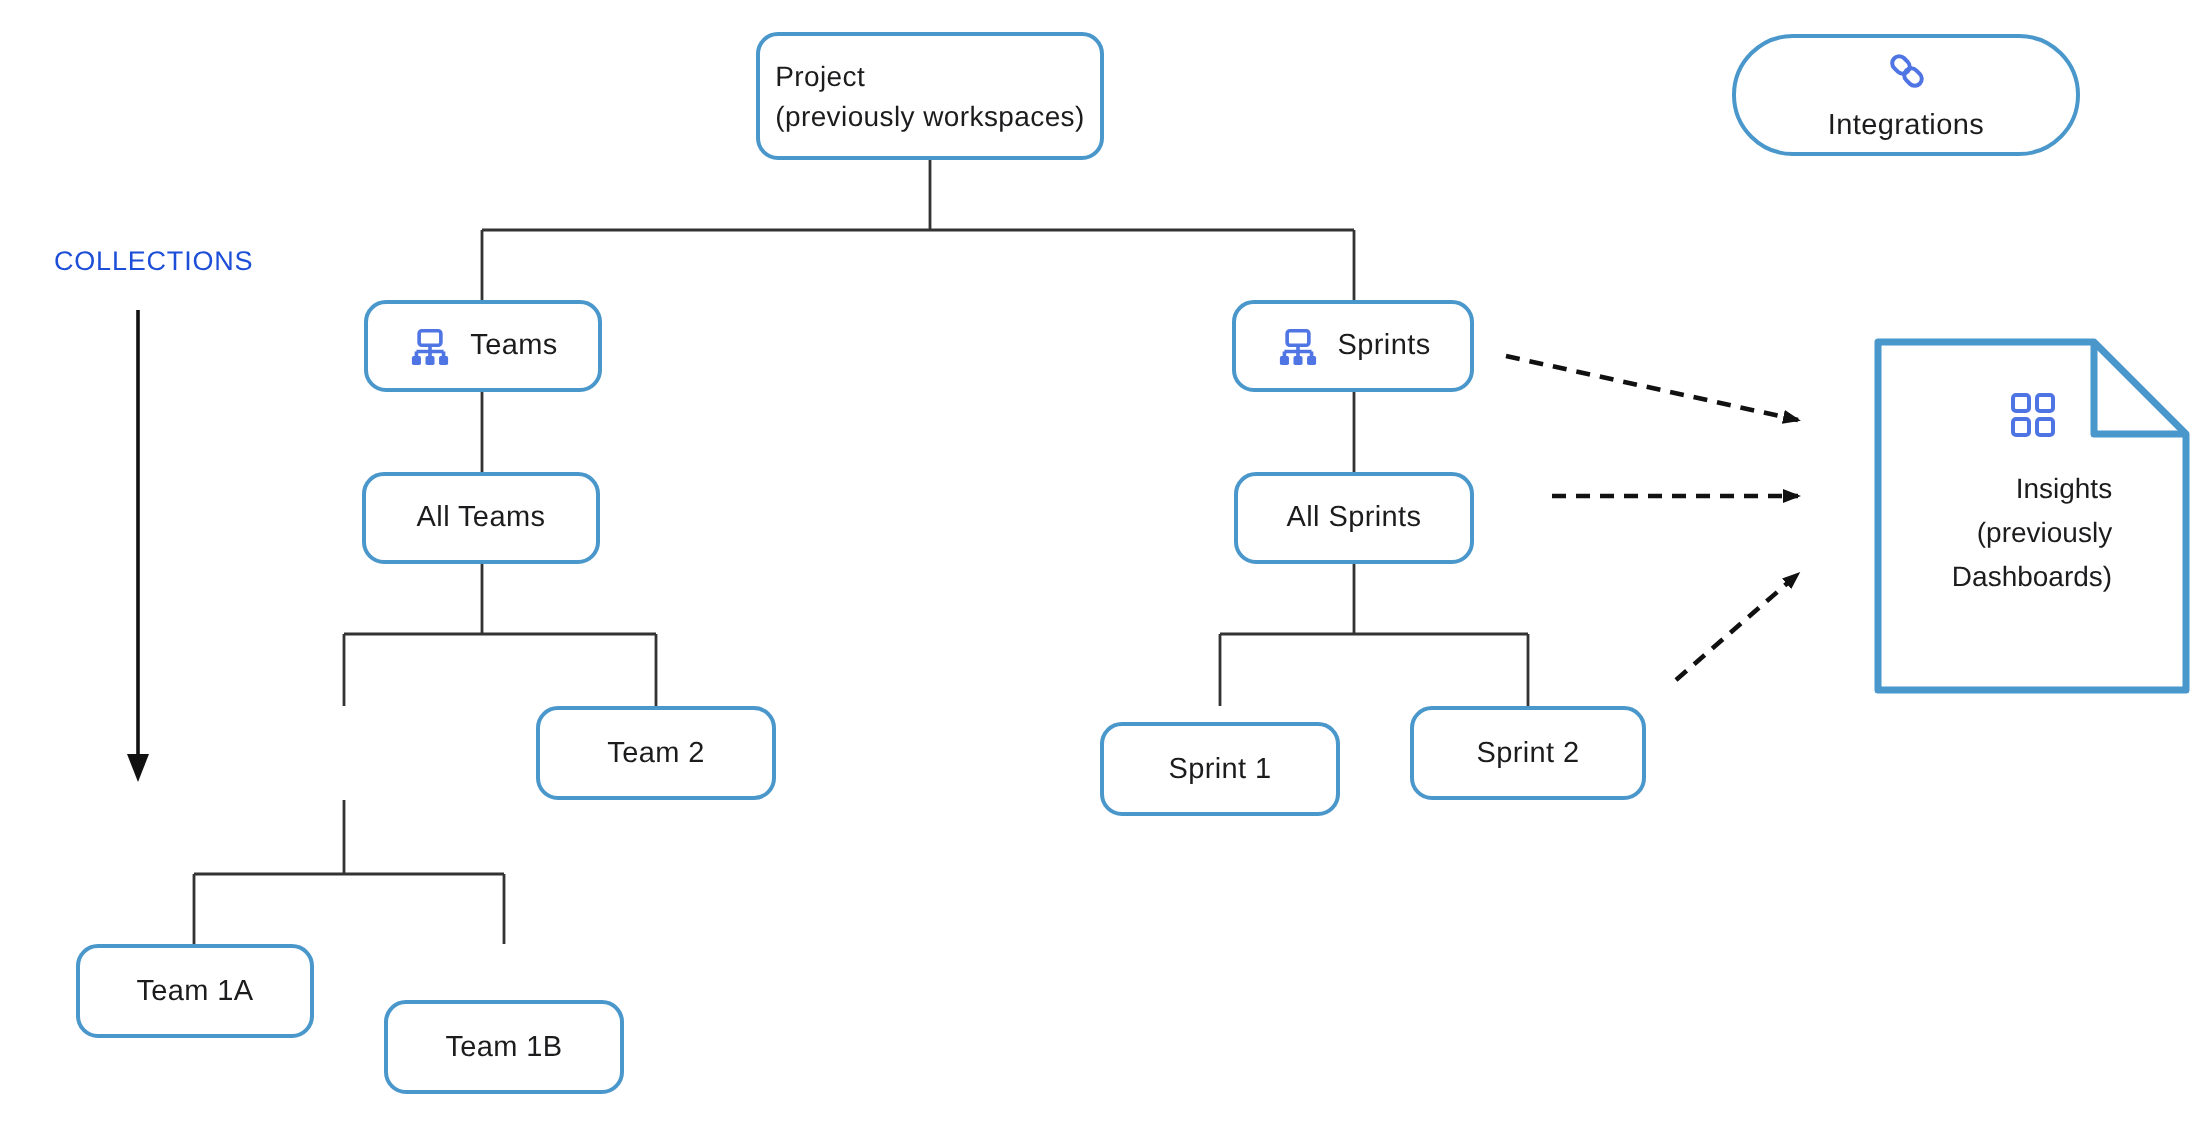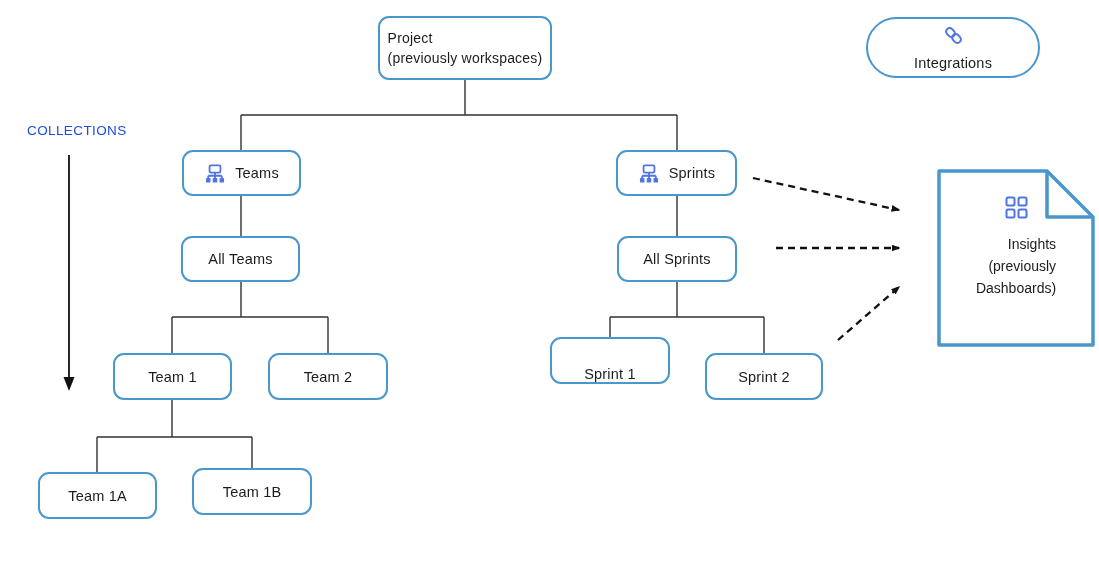--- a/index.html
+++ b/index.html
@@ -133,37 +133,34 @@
     <span>Sprints</span>
   </div>
 
   <div class="node" style="left:181px; top:236px; width:119px; height:46px;">
     <span>All Teams</span>
   </div>
   <div class="node" style="left:617px; top:236px; width:120px; height:46px;">
     <span>All Sprints</span>
   </div>
 
-  <div class="node" style="left:113px; top:353px; width:119px; height:47px;">
-    <span>Team 1</span>
-  </div>
   <div class="node" style="left:268px; top:353px; width:120px; height:47px;">
     <span>Team 2</span>
   </div>
-  <div class="node" style="left:550px; top:337px; width:120px; height:47px;align-items:flex-end;">
+  <div class="node" style="left:550px; top:361px; width:120px; height:47px;">
     <span>Sprint 1</span>
   </div>
   <div class="node" style="left:705px; top:353px; width:118px; height:47px;">
     <span>Sprint 2</span>
   </div>
 
   <div class="node" style="left:38px; top:472px; width:119px; height:47px;">
     <span>Team 1A</span>
   </div>
-  <div class="node" style="left:192px; top:468px; width:120px; height:47px;text-align:right;">
+  <div class="node" style="left:192px; top:500px; width:120px; height:47px;text-align:right;">
     <span>Team 1B</span>
   </div>
 
   <div class="doc">
     <svg class="shape" width="158" height="178" viewBox="0 0 158 178">
       <path d="M110,2 L2,2 L2,176 L156,176 L156,48 Z" fill="#ffffff" stroke="#4a97cb" stroke-width="3.5" stroke-linejoin="round"></path>
       <path d="M110,2 L110,48 L156,48" fill="none" stroke="#4a97cb" stroke-width="3.5" stroke-linejoin="round"></path>
     </svg>
     <div class="doc-content">
       <span class="icon">

